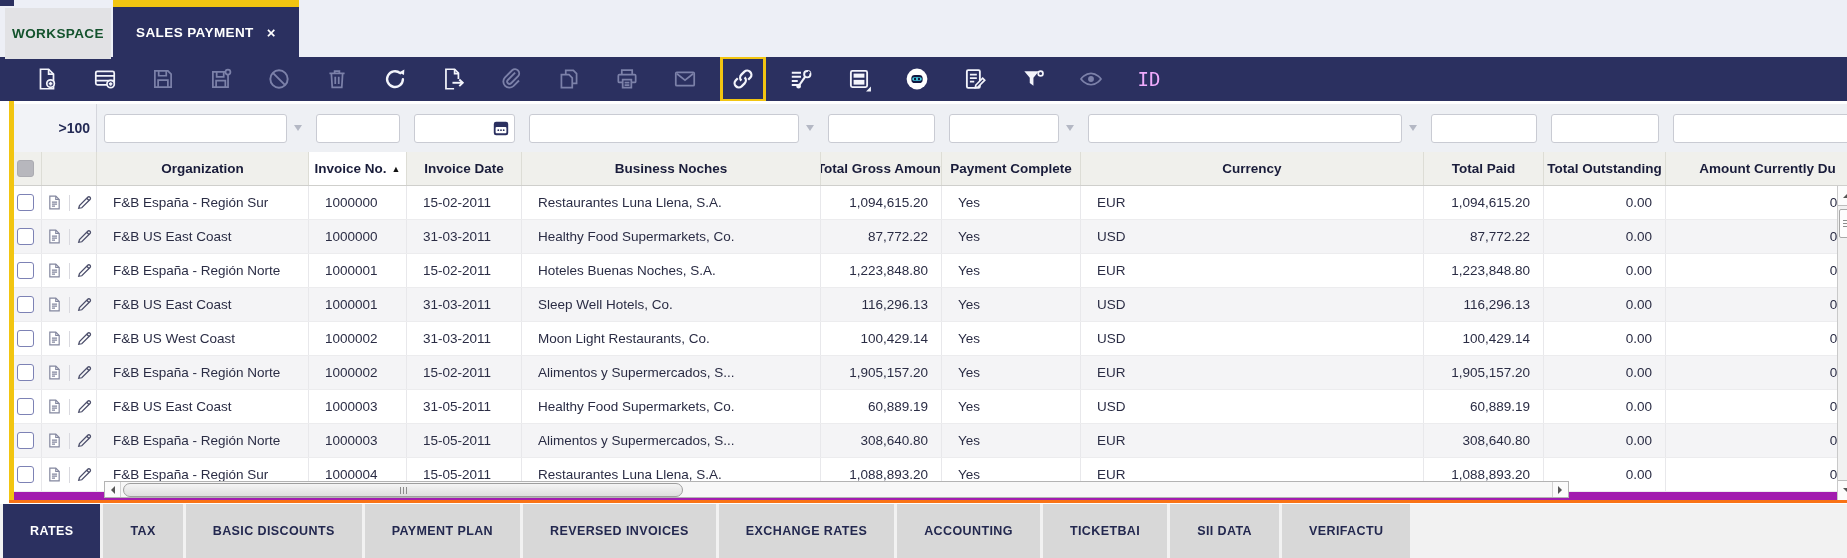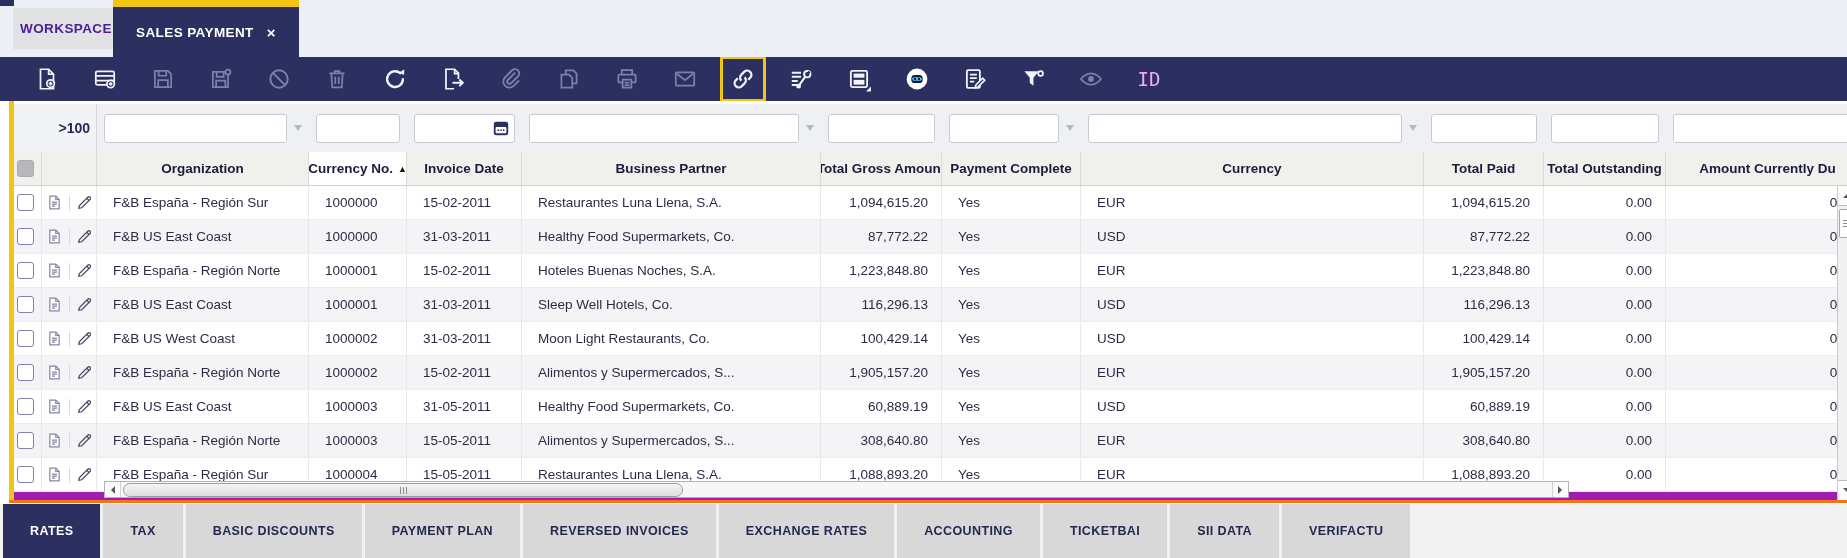--- a/index.html
+++ b/index.html
@@ -1,22 +1,22 @@
 <!DOCTYPE html>
 <html><head>
 <meta charset="utf-8">
 <style>
   html,body{margin:0;padding:0}
   body{width:1847px;height:558px;overflow:hidden;position:relative;background:#fff;
        font-family:"Liberation Sans",sans-serif;-webkit-font-smoothing:antialiased}
   
   .topbar{position:relative;height:57px;background:#edeff6}
   .sliver{position:absolute;left:0;top:0;width:14px;height:6px;background:#2b3060}
-  .tab-ws{position:absolute;left:13px;top:8px;width:106px;height:41px;background:#e2e2e5;
-          color:#4c1d95;font-weight:bold;font-size:13.5px;letter-spacing:.4px;
+  .tab-ws{position:absolute;left:5px;top:8px;width:106px;height:51px;background:#e2e2e5;
+          color:#14532d;font-weight:bold;font-size:13.5px;letter-spacing:.4px;
           display:flex;align-items:center;justify-content:center;cursor:pointer}
   .tab-si{position:absolute;left:113px;top:0;width:186px;height:57px;background:#2b3060;
           color:#fff;font-weight:bold;font-size:13.5px;letter-spacing:.4px;
           display:flex;align-items:center;justify-content:center;box-sizing:border-box;
           padding-top:7px;cursor:pointer}
   .ytop{position:absolute;top:0;left:0;right:0;height:7px;background:#f2c511}
   .close{margin-left:13px;font-size:15px;font-weight:bold;cursor:pointer}
   
   .toolbar{height:44px;background:#2b3060;display:flex;align-items:center;
            padding-left:30px;gap:24px}
@@ -315,28 +315,28 @@
 
   <div class="hrow" id="headerRow">
       <div class="hcell col0">
         <div class="cb hdrcb"></div>
       </div>
       <div class="hcell col1"></div>
       <div class="hcell col2">
         <span>Organization</span>
       </div>
       <div class="hcell col3 sorted">
-        <span>Currency No.</span>
+        <span>Invoice No.</span>
         <span class="sort">▲</span>
       </div>
       <div class="hcell col4">
         <span>Invoice Date</span>
       </div>
       <div class="hcell col5">
-        <span>Business Partner</span>
+        <span>Business Noches</span>
       </div>
       <div class="hcell col6">
         <span>Total Gross Amount</span>
       </div>
       <div class="hcell col7">
         <span>Payment Complete</span>
       </div>
       <div class="hcell col8">
         <span>Currency</span>
       </div>

